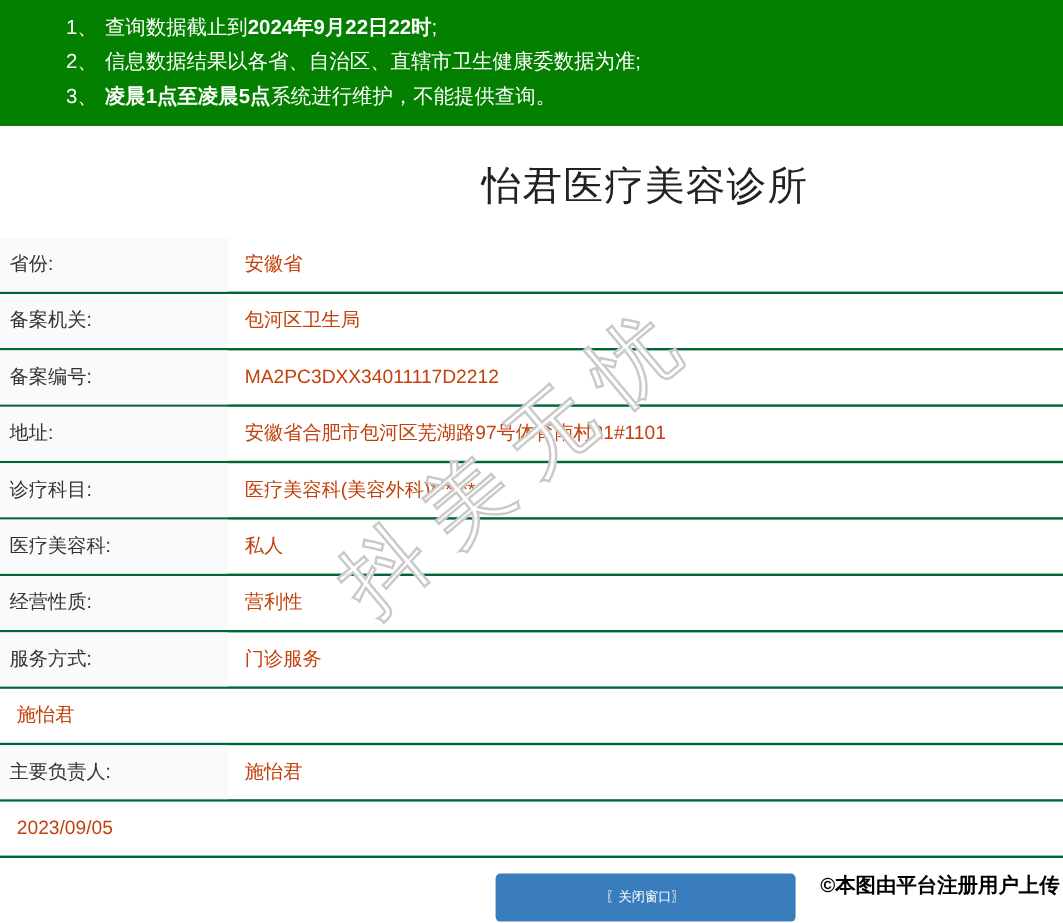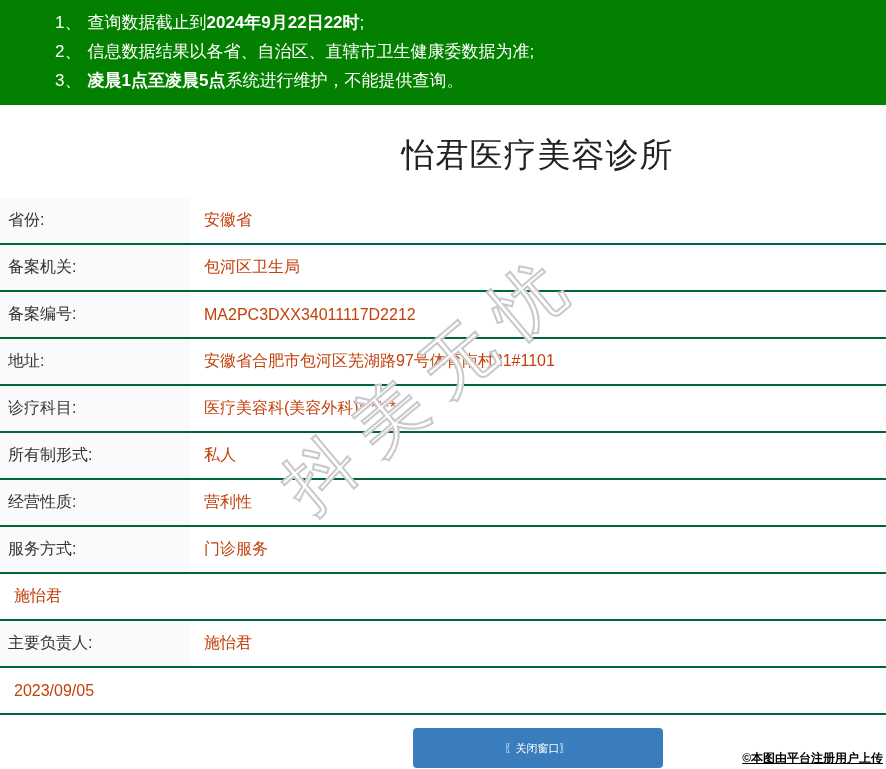--- a/index.html
+++ b/index.html
@@ -91,28 +91,27 @@
     white-space: nowrap;
     color: rgba(255, 255, 255, 0.92);
     -webkit-text-stroke: 2px #c9c9c9;
     z-index: 10;
     pointer-events: none;
     font-weight: normal;
   }
   .copyright {
     position: absolute;
     right: 3px;
-    bottom: 2px;
-    font-size: 12px;
+    bottom: 20px;
+    font-size: 17px;
     font-weight: bold;
     color: #000;
     z-index: 11;
     text-shadow: -1px -1px 0 #fff, 1px -1px 0 #fff, -1px 1px 0 #fff, 1px 1px 0 #fff;
     white-space: nowrap;
-    text-decoration: underline;
   }
 </style>
 </head>
 <body>
 
 <div class="container">
 
   <div class="banner" style="background: rgb(4, 128, 0);">
     <div class="banner-line"><span class="num">1、</span><span>查询数据截止到</span><b>2024年9月22日22时</b><span>;</span></div>
     <div class="banner-line"><span class="num">2、</span><span>信息数据结果以各省、自治区、直辖市卫生健康委数据为准;</span><b></b><span></span></div>
@@ -141,21 +140,21 @@
       <div class="cell-label">地址:</div>
       <div class="cell-value">安徽省合肥市包河区芜湖路97号体育南村21#1101</div>
     </div>
 
     <div class="record-row">
       <div class="cell-label">诊疗科目:</div>
       <div class="cell-value">医疗美容科(美容外科)******</div>
     </div>
 
     <div class="record-row">
-      <div class="cell-label">所有制形式:</div>
+      <div class="cell-label">医疗美容科:</div>
       <div class="cell-value">私人</div>
     </div>
 
     <div class="record-row">
       <div class="cell-label">经营性质:</div>
       <div class="cell-value">营利性</div>
     </div>
 
     <div class="record-row">
       <div class="cell-label">服务方式:</div>

